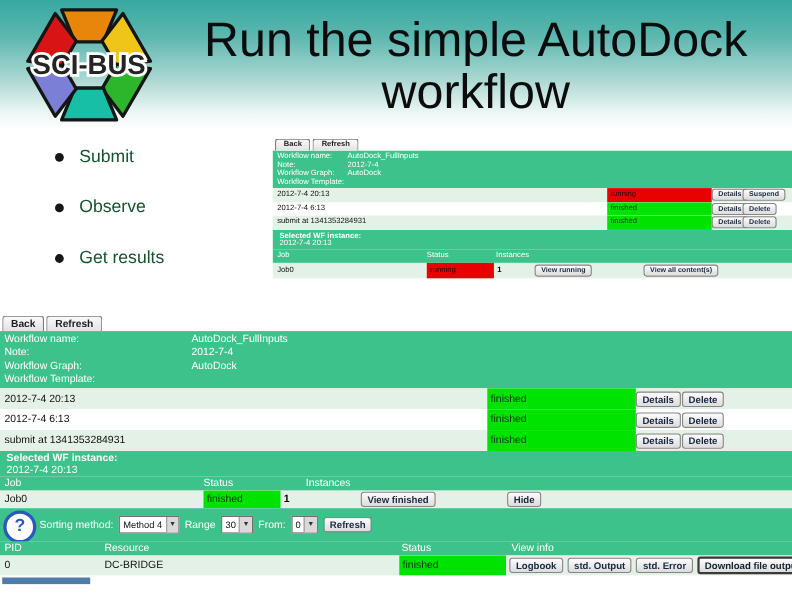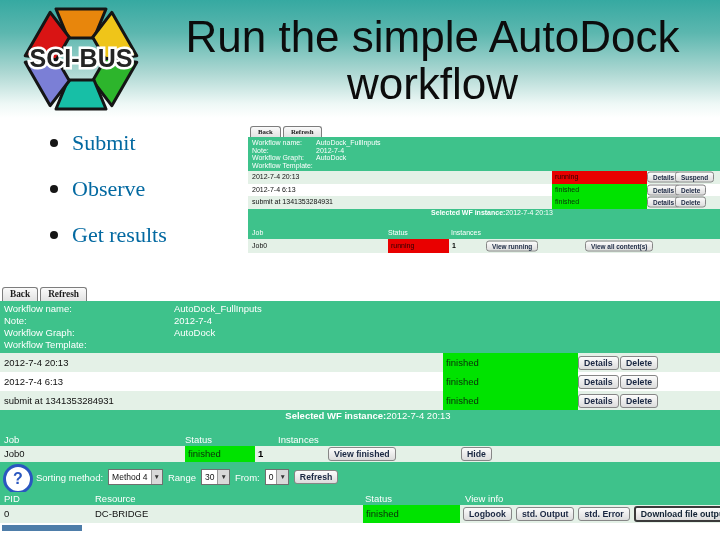--- a/index.html
+++ b/index.html
@@ -8,63 +8,63 @@
 
   
   .banner { position:absolute; left:0; top:0; width:720px; height:118px;
             background:linear-gradient(180deg,#36a9a1 0%,#5cb7af 28%,#aed8d3 62%,#eef8f6 88%,#ffffff 100%); }
   .logo { position:absolute; left:20px; top:3px; width:122px; height:112px; }
   .title { position:absolute; left:150px; top:13px; width:565px; text-align:center;
            font-size:44px; line-height:47px; color:#0c0c0c; }
 
   
   .bullets { position:absolute; left:46px; top:130px; margin:0; padding:0; list-style:none; }
-  .bullets li { position:relative; padding-left:26px; font-size:22px; line-height:26px;
-                color:#0369a1; margin-bottom:20px;font-family:Liberation Serif, serif; }
+  .bullets li { position:relative; padding-left:26px; font-size:16px; line-height:26px;
+                color:#14532d; margin-bottom:20px; }
   .bullets li .dot { position:absolute; left:4px; top:9px; width:8px; height:8px;
                      border-radius:50%; background:#161616; }
 
   
   .shot { position:absolute; background:#fff; color:#101010; }
   .shot-large { left:0; top:283px; width:720px; height:252px; font-size:9.5px;
      --tabH:18px; --infoH:12px; --valX:170px; --irowH:19px;
      --stL:443px; --stW:135px; --b1L:578px; --b2L:620px;
      --selH:23px; --jheadH:13px; --jrowH:16px;
      --jc2:185px; --jc3:278px; --jc4:487px; --jsW:70px; --ja1:328px; --ja2:461px; }
   .shot-small { left:248px; top:122px; width:472px; height:129px; font-size:7px;
      --tabH:15px; --infoH:7.5px; --valX:64px; --irowH:12.5px;
      --stL:304px; --stW:95px; --b1L:399px; --b2L:427px;
      --selH:18px; --jheadH:12px; --jrowH:14px;
      --jc2:140px; --jc3:203px; --jc4:400px; --jsW:61px; --ja1:238px; --ja2:337px; }
   .tabrow { height:var(--tabH); display:flex; align-items:flex-end; gap:2px; padding-left:2px; }
   .tab { background:linear-gradient(#fafafa,#e2e2e2); border:1px solid #7d7d7d; border-bottom:none;
          border-radius:3px 3px 0 0; font-weight:bold; color:#1c1c1c; font-size:0.98em;
-         padding:1px 7px 2px 7px; font-family:Liberation Serif, serif; }
+         padding:1px 7px 2px 7px; font-family:Liberation Sans, sans-serif; }
 
   .infoblock { background:#3ec28b; color:#fff; padding:2px 0 2px 4px; }
   .inforow { height:var(--infoH); line-height:var(--infoH); display:flex; white-space:nowrap; }
   .inforow .lab { width:var(--valX); flex:0 0 var(--valX); }
 
   .irow { position:relative; height:var(--irowH); line-height:var(--irowH); background:#fff; }
   .irow.alt { background:#e4f1e7; }
   .ilabel { padding-left:4px; }
   .istatus { position:absolute; top:0; bottom:0; left:var(--stL); width:var(--stW);
              padding-left:3px; box-sizing:border-box; }
   .st-red { background:#e90000; color:#2a0000; }
   .st-green { background:#00e300; color:#0a2e0a; }
   .posbtn { position:absolute; top:50%; transform:translateY(-50%); }
   .b1 { left:var(--b1L); } .b2 { left:var(--b2L); }
 
   .btn { background:linear-gradient(#fcfcfc,#dcdcdc); border:1px solid #868686; border-radius:3px;
          font-weight:bold; color:#1a2742; font-size:0.92em; padding:1px 5px;
          white-space:nowrap; font-family:inherit; }
   .btn.focused { border:2px solid #3a3a3a; color:#123; }
 
-  .selblock { height:var(--selH); background:#3ec28b; color:#fff; padding-left:16px;
-              box-sizing:border-box; display:flex; flex-direction:row; justify-content:center; }
+  .selblock { height:var(--selH); background:#3ec28b; color:#fff; padding-left:6px;
+              box-sizing:border-box; display:flex; flex-direction:column; justify-content:center; }
   .selblock .l1 { font-weight:bold; }
 
   .jhead { position:relative; height:var(--jheadH); line-height:var(--jheadH);
            background:#3ec28b; color:#fff; }
   .jhead span, .phead span { position:absolute; top:0; }
   .c1 { left:4px; } .c2 { left:var(--jc2); } .c3 { left:var(--jc3); } .c4 { left:var(--jc4);margin-top:27px; }
 
   .jrow { position:relative; height:var(--jrowH); line-height:var(--jrowH); background:#e4f1e7; }
   .jrow .jname { padding-left:4px; }
   .jstatus { position:absolute; top:0; bottom:0; left:var(--jc2); width:var(--jsW); padding-left:3px; box-sizing:border-box; }

